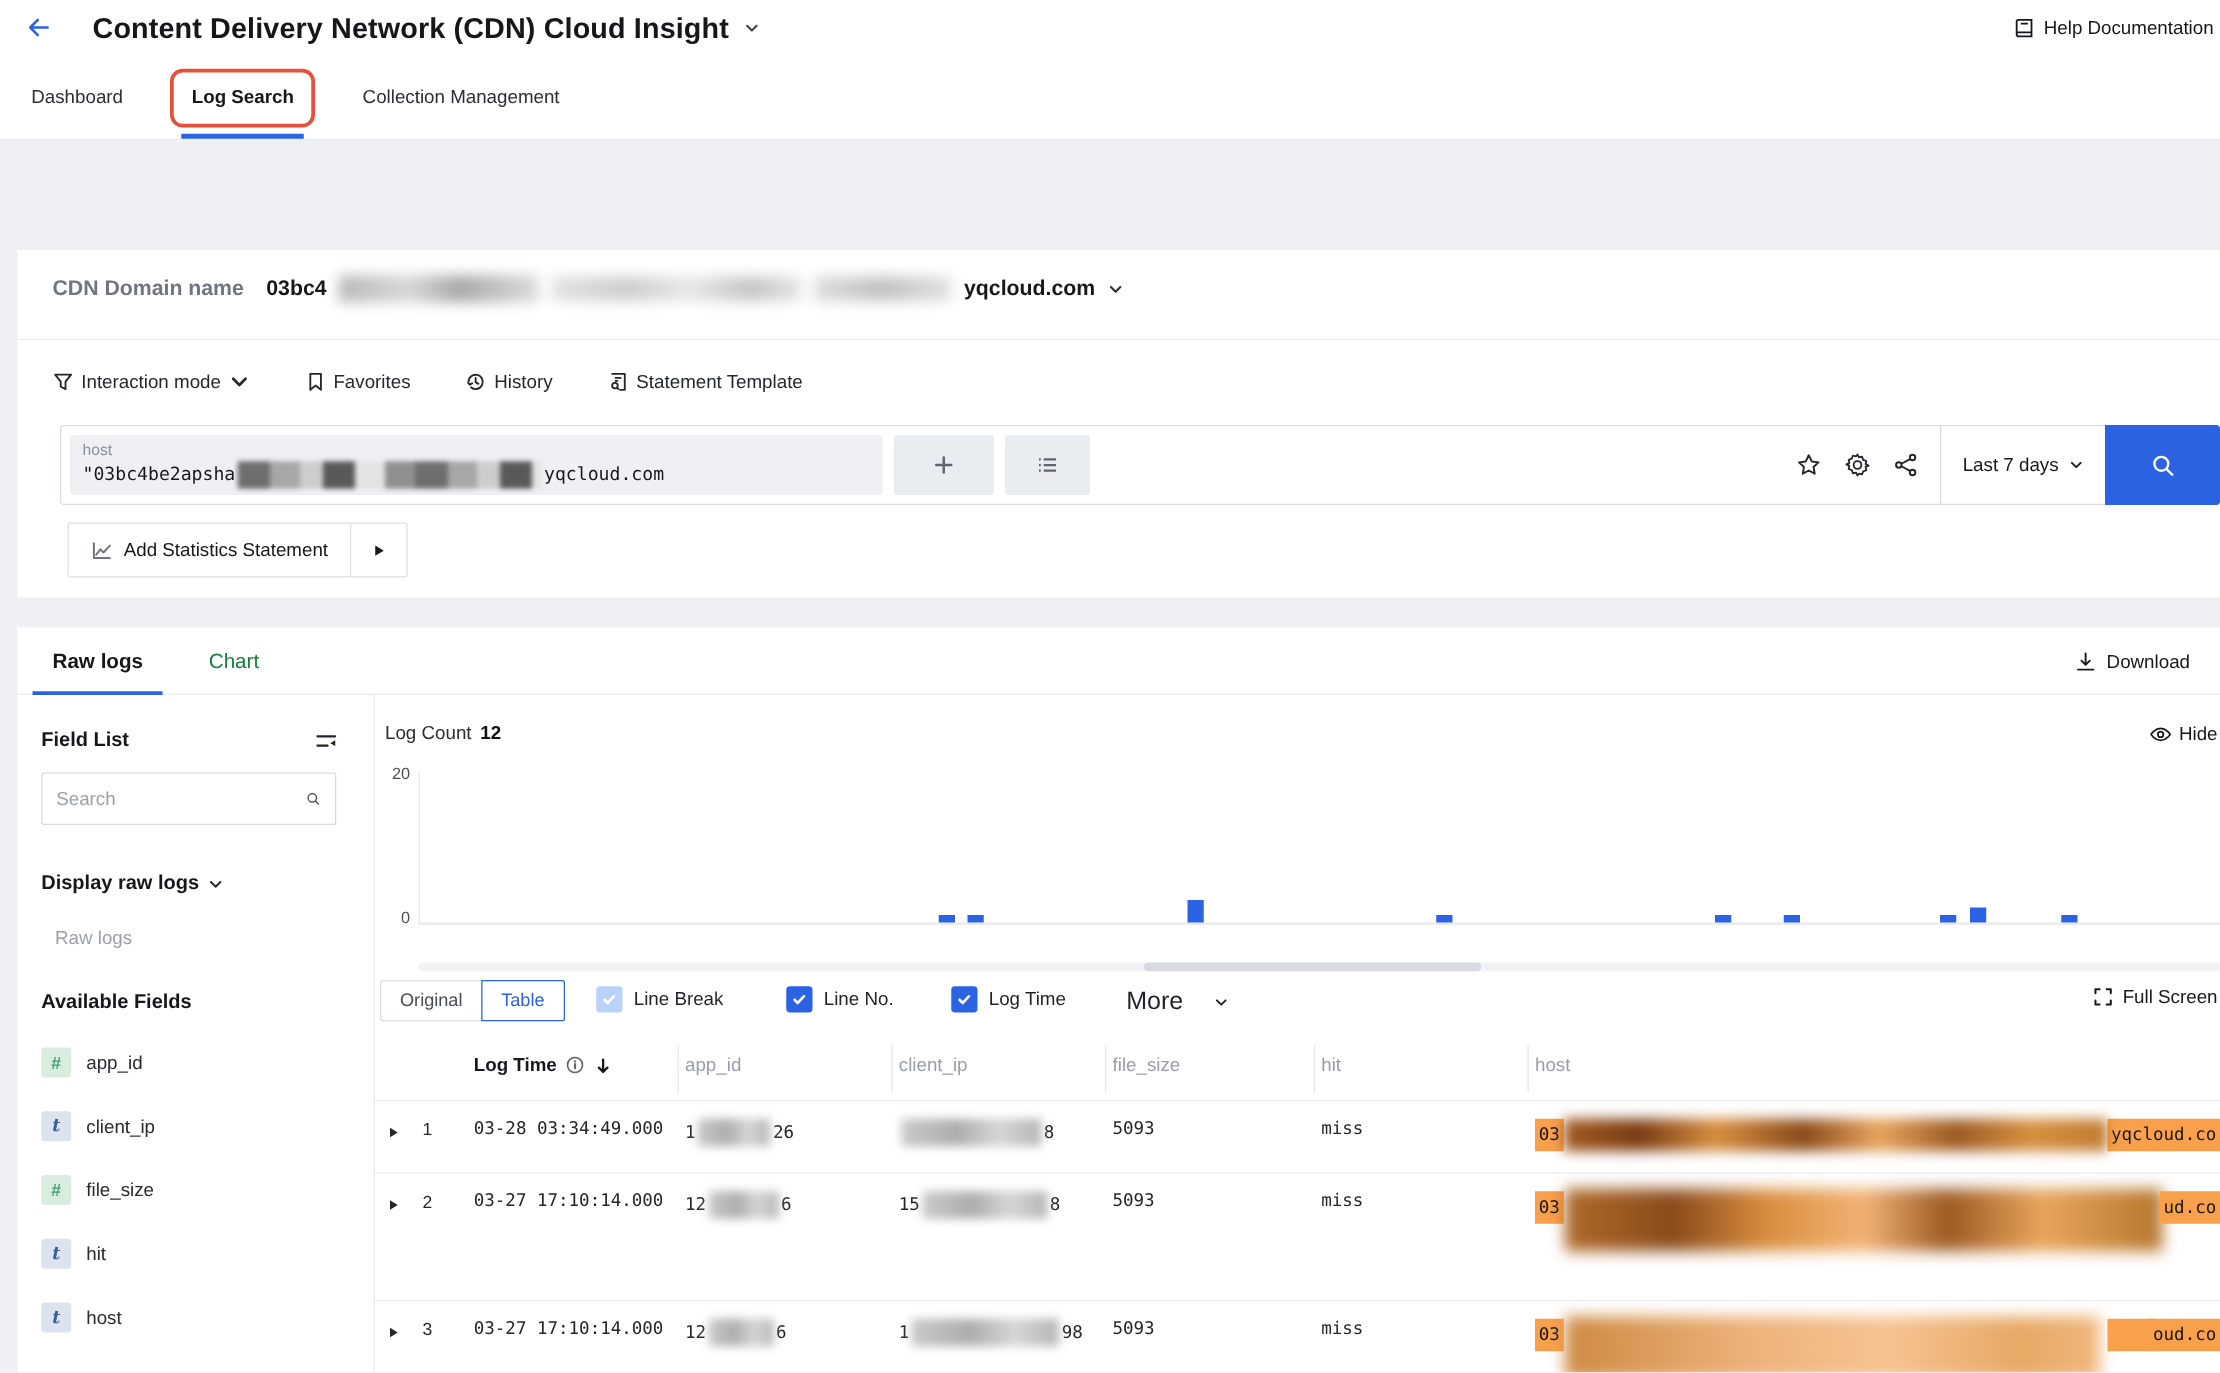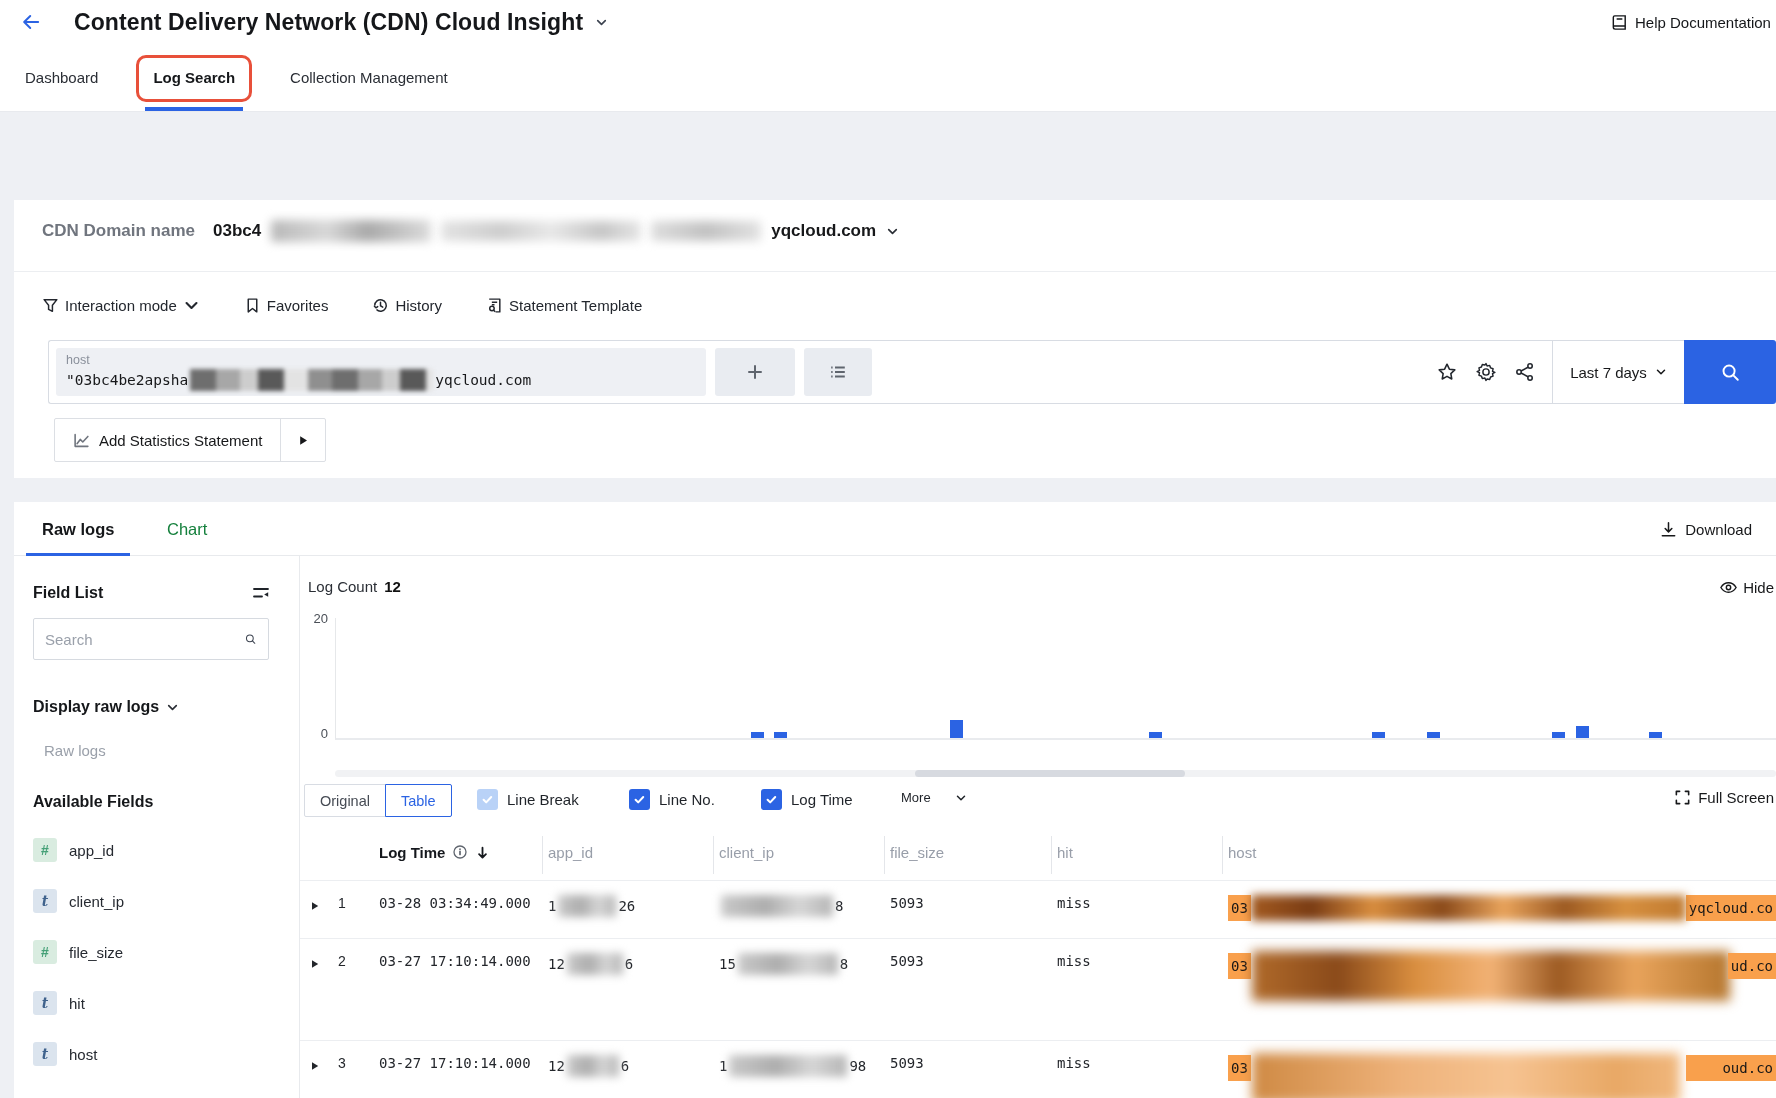--- a/index.html
+++ b/index.html
@@ -125,21 +125,21 @@
   .seg { position:absolute; left:4px; top:0; display:flex; }
   .seg-btn { height:33px; padding:0 15px; font-size:14.5px; display:flex; align-items:center; border:1px solid #d8dce3; background:#fff; color:#464b54; cursor:pointer; white-space:nowrap; }
   .seg-btn.first { border-radius:2px 0 0 2px; }
   .seg-btn.sel { border:1px solid #2b63e3; color:#2b63e3; margin-left:-1px; border-radius:0 2px 2px 0; position:relative; }
   .cb-item { position:absolute; top:5px; display:flex; align-items:center; gap:9px; cursor:pointer; }
   .cb-box { width:21px; height:21px; border-radius:3px; display:flex; align-items:center; justify-content:center; background:#2b63e3; }
   .cb-box.disabled { background:#b9d2f7; }
   .cb-box svg { width:13px; height:13px; }
   .cb-label { font-size:15px; color:#1f2329; }
   .cb-1 { left:177px; } .cb-2 { left:329px; } .cb-3 { left:461px; }
-  .more-btn { position:absolute; left:601px; top:6px; display:flex; align-items:center; gap:24px; font-size:13px; color:#1f2329; cursor:pointer; }
+  .more-btn { position:absolute; left:601px; top:6px; display:flex; align-items:center; gap:24px; font-size:20px; color:#1f2329; cursor:pointer; }
   .more-btn svg { width:12px; height:12px; }
   .fullscreen-btn { position:absolute; right:2px; top:5px; display:flex; align-items:center; gap:7px; font-size:15px; color:#17181a; cursor:pointer; white-space:nowrap; }
   .fullscreen-btn svg { width:17px; height:17px; }
 
   
   .ltable { position:absolute; left:0; right:0; top:268px; bottom:0; }
   .lrow { display:grid; grid-template-columns:32px 41px 169px 171px 171px 167px 171px minmax(0,1fr); }
   .lhead { height:56px; align-items:center; position:relative; }
   .lhead .hcell { font-size:15px; color:#989ea9; position:relative; padding-left:6px; }
   .lhead .hcell.sep::before { content:""; position:absolute; left:0; top:-8px; height:38px; width:1px; background:#e4e6ea; }

